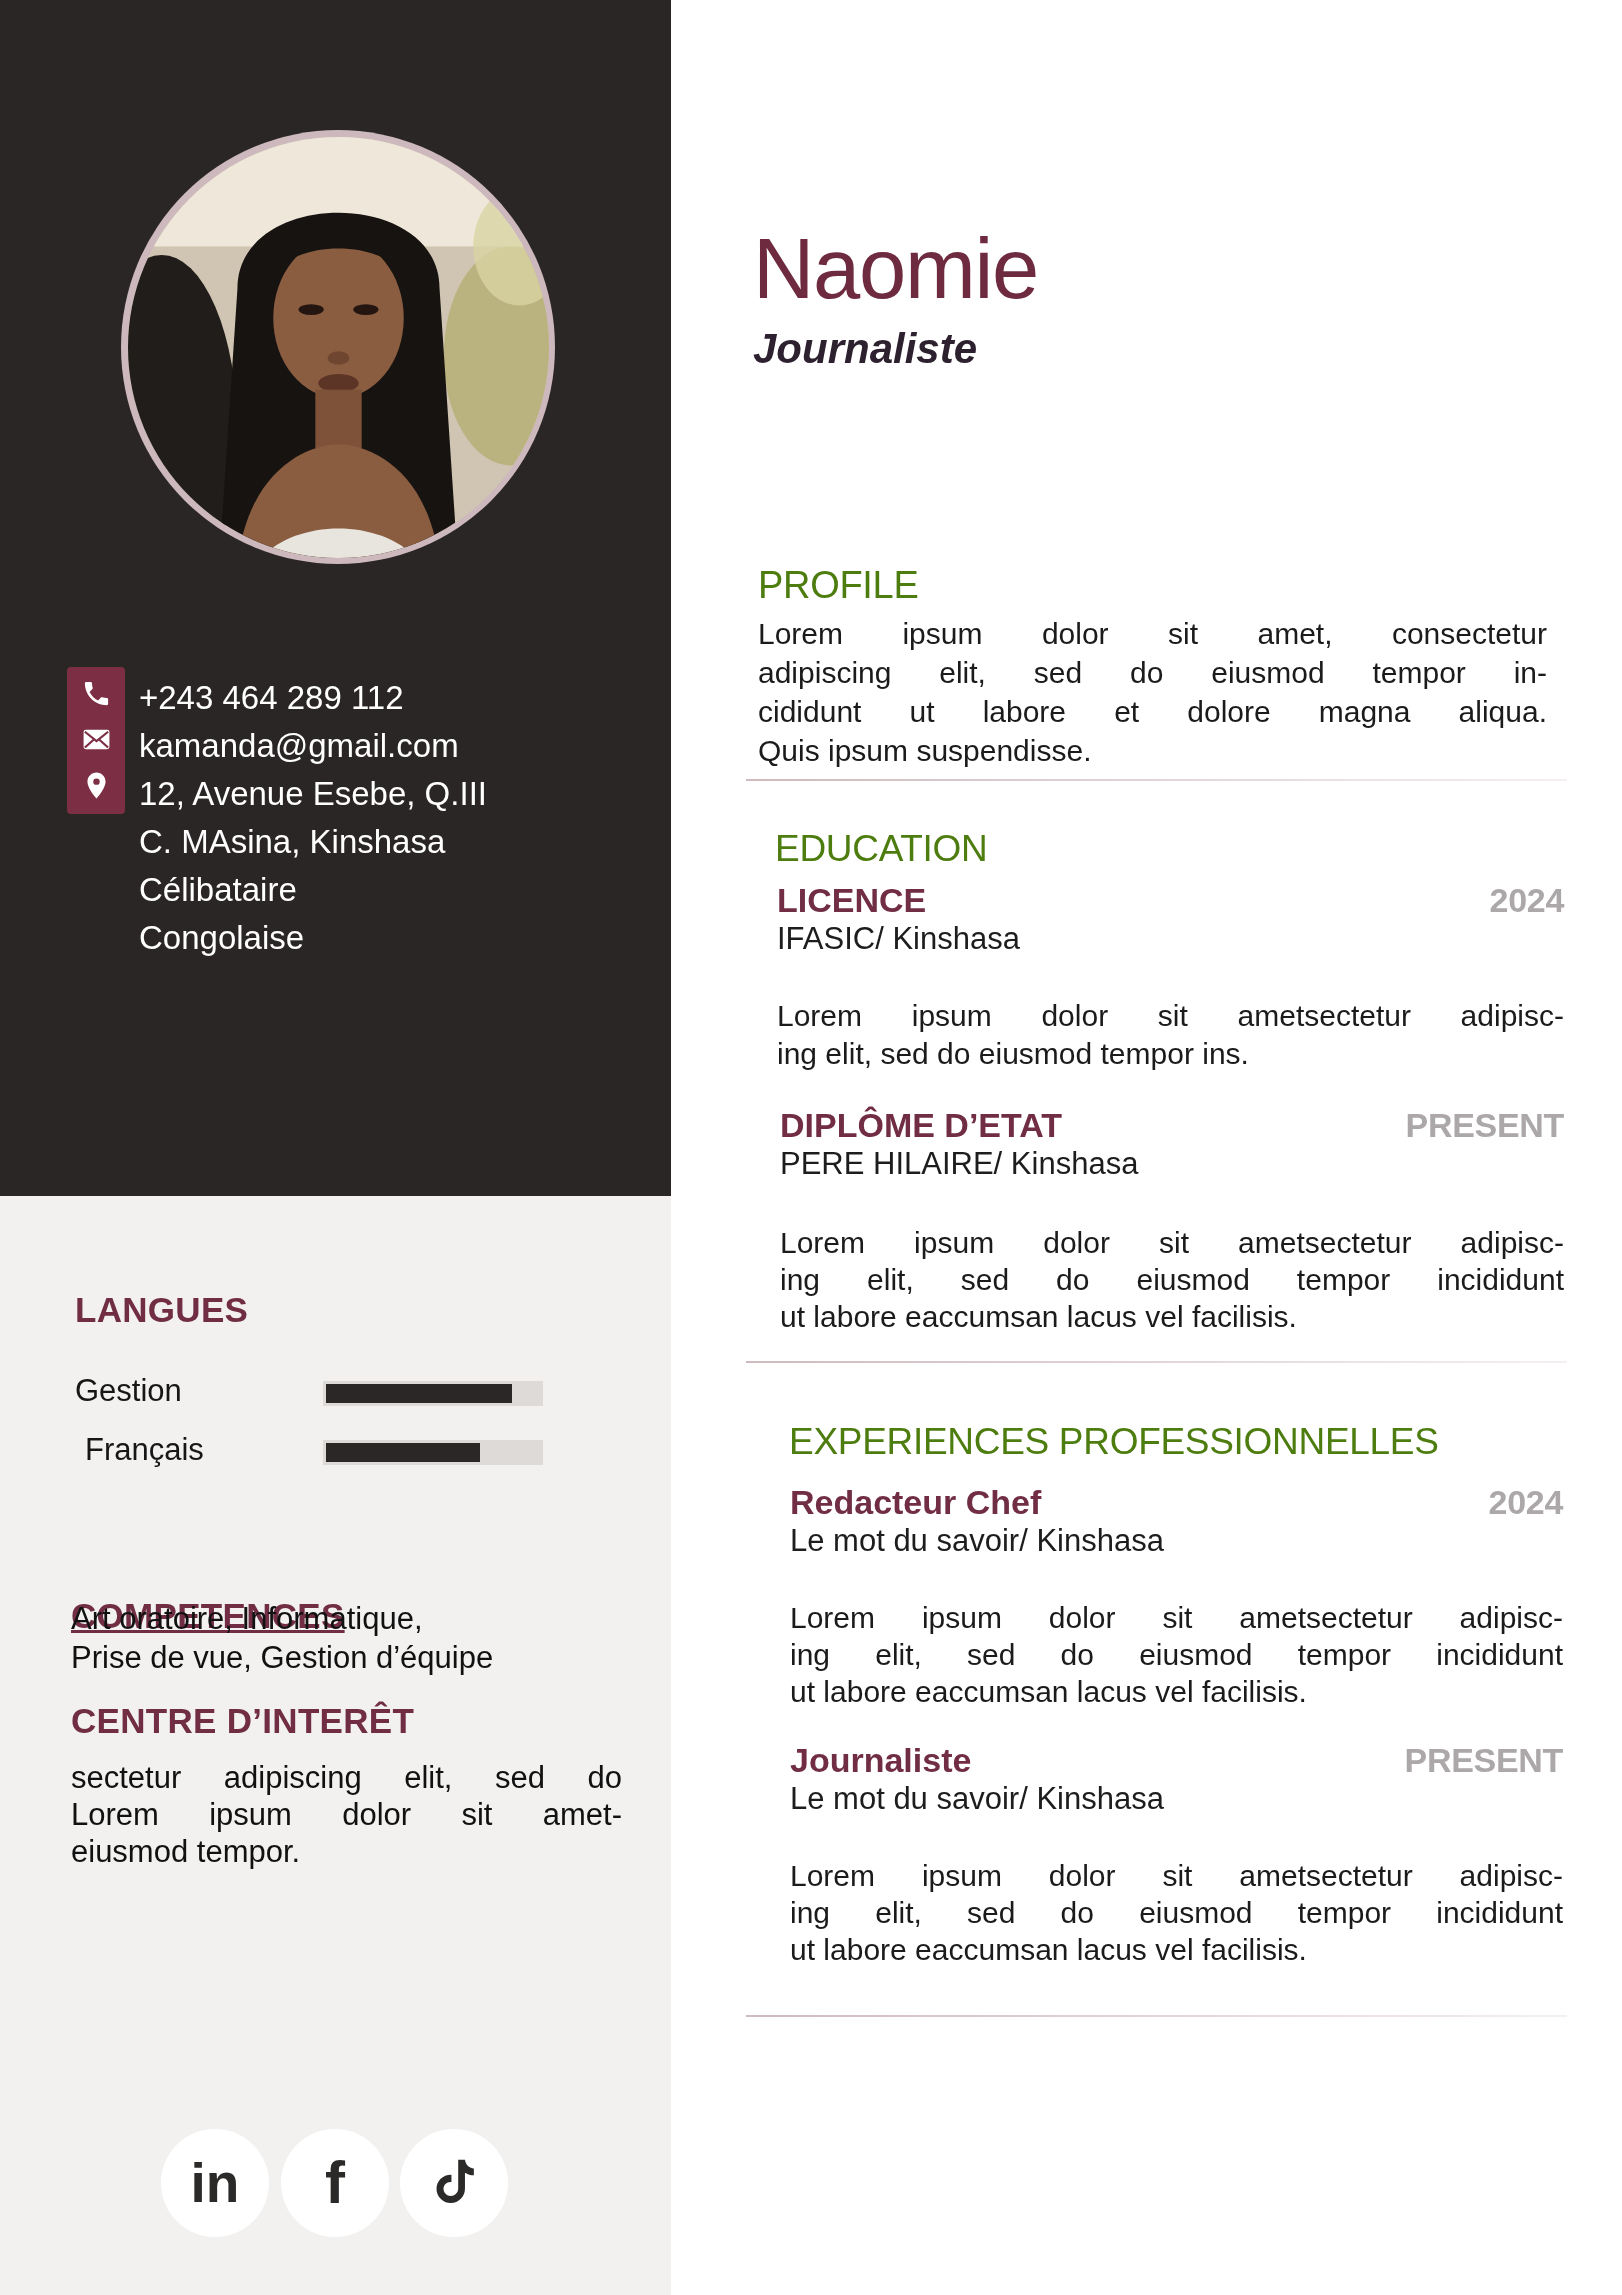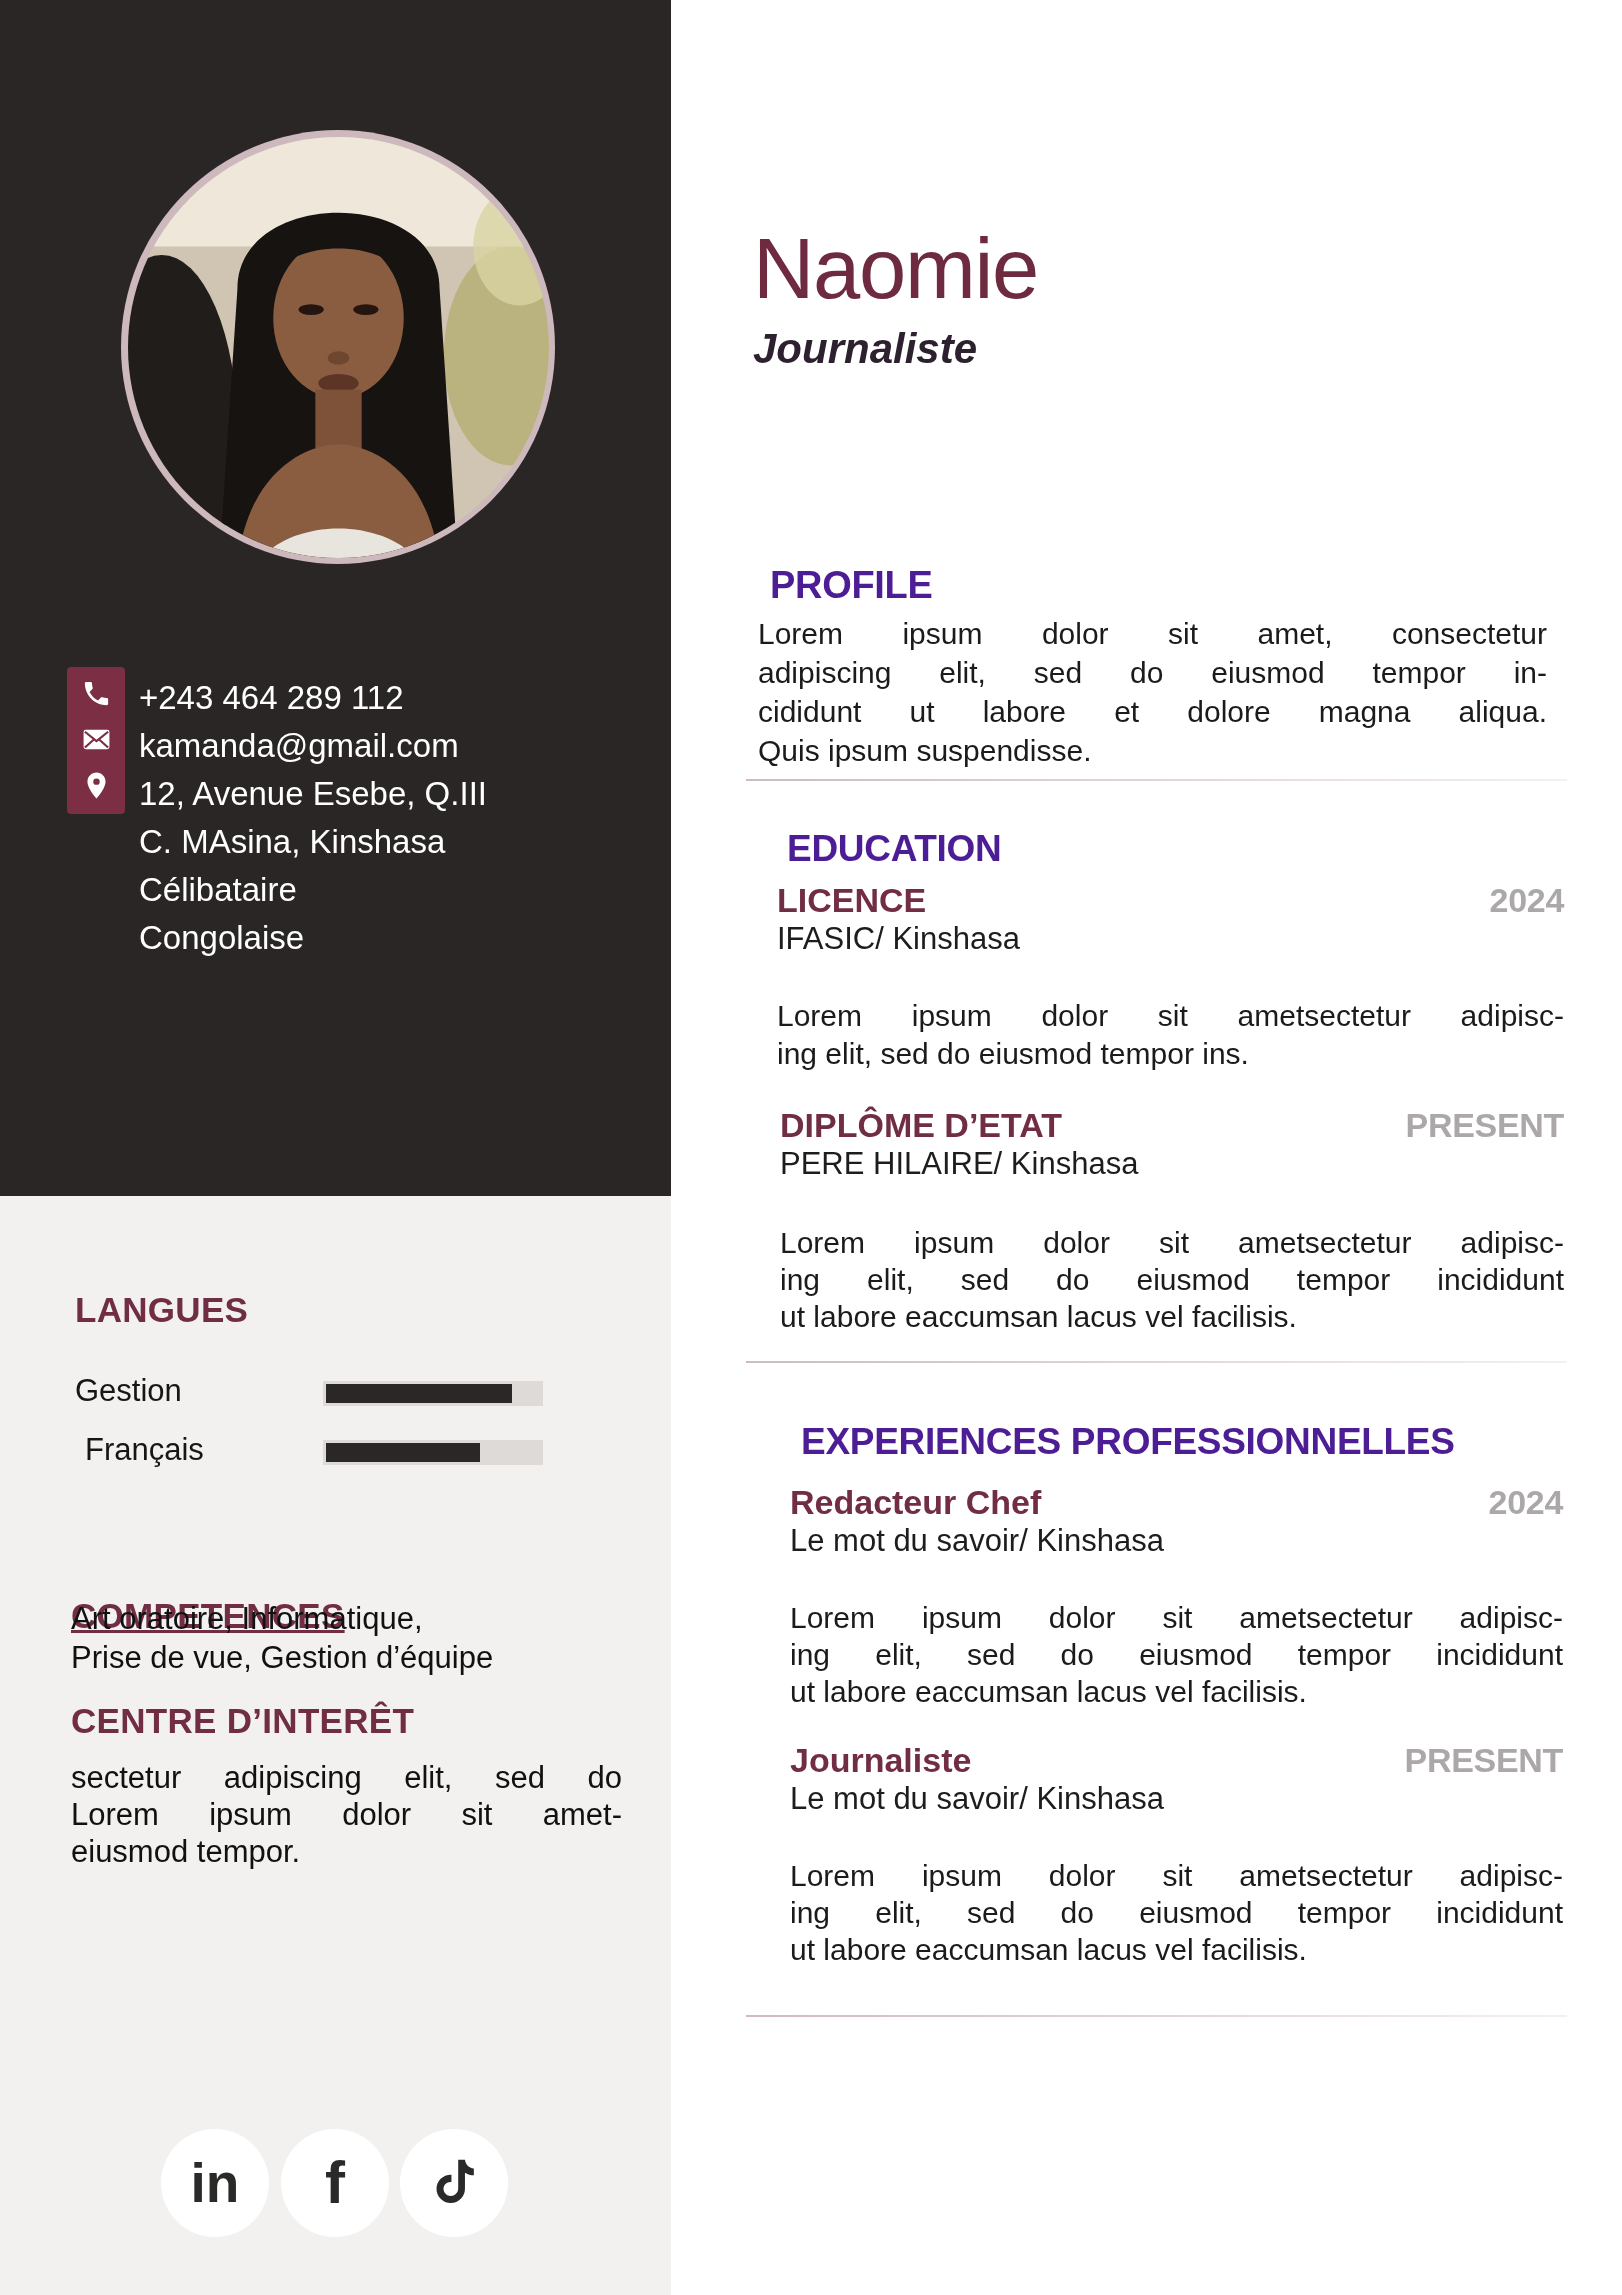--- a/index.html
+++ b/index.html
@@ -49,21 +49,21 @@
   .social-1{left:161px;} .social-2{left:281px;} .social-3{left:400px;}
   .social-glyph{font-weight:bold; color:#2B2A29; font-size:55px; line-height:1;}
   .social-3 svg{width:56px; height:56px;}
 
   
   .name-block{left:753px; top:220px; color:#6E2B40;}
   .name-line{font-size:85px; font-weight:normal; line-height:98px; letter-spacing:-1.3px;}
   .job-title{font-size:42px; font-style:italic; font-weight:bold; color:#2D2130;
     letter-spacing:0; margin-top:6.5px;}
 
-  .sec-heading{font-weight:bold; color:#4c1d95; letter-spacing:-0.3px;margin-left:12px;}
+  .sec-heading{font-weight:normal; color:#4d7c0f; letter-spacing:-0.3px;}
   .profile-title{left:758px; top:564px; font-size:38px;}
   .profile-body{left:758px; top:614px; width:789px;}
   .body-par{font-size:30px; line-height:39px; color:#1b1b1b;}
   .jline{text-align:justify; text-align-last:justify;}
 
   .edu-title{left:775px; top:828px; font-size:37px;}
   .entry-row{display:flex; justify-content:space-between; align-items:baseline;}
   .entry-degree{font-size:34px; font-weight:bold; color:#702D43;text-align:center;}
   .entry-date{font-size:34px; font-weight:bold; color:#ACA8A9; letter-spacing:-0.3px;}
   .entry-school{font-size:31px; color:#1d1d1d;}

